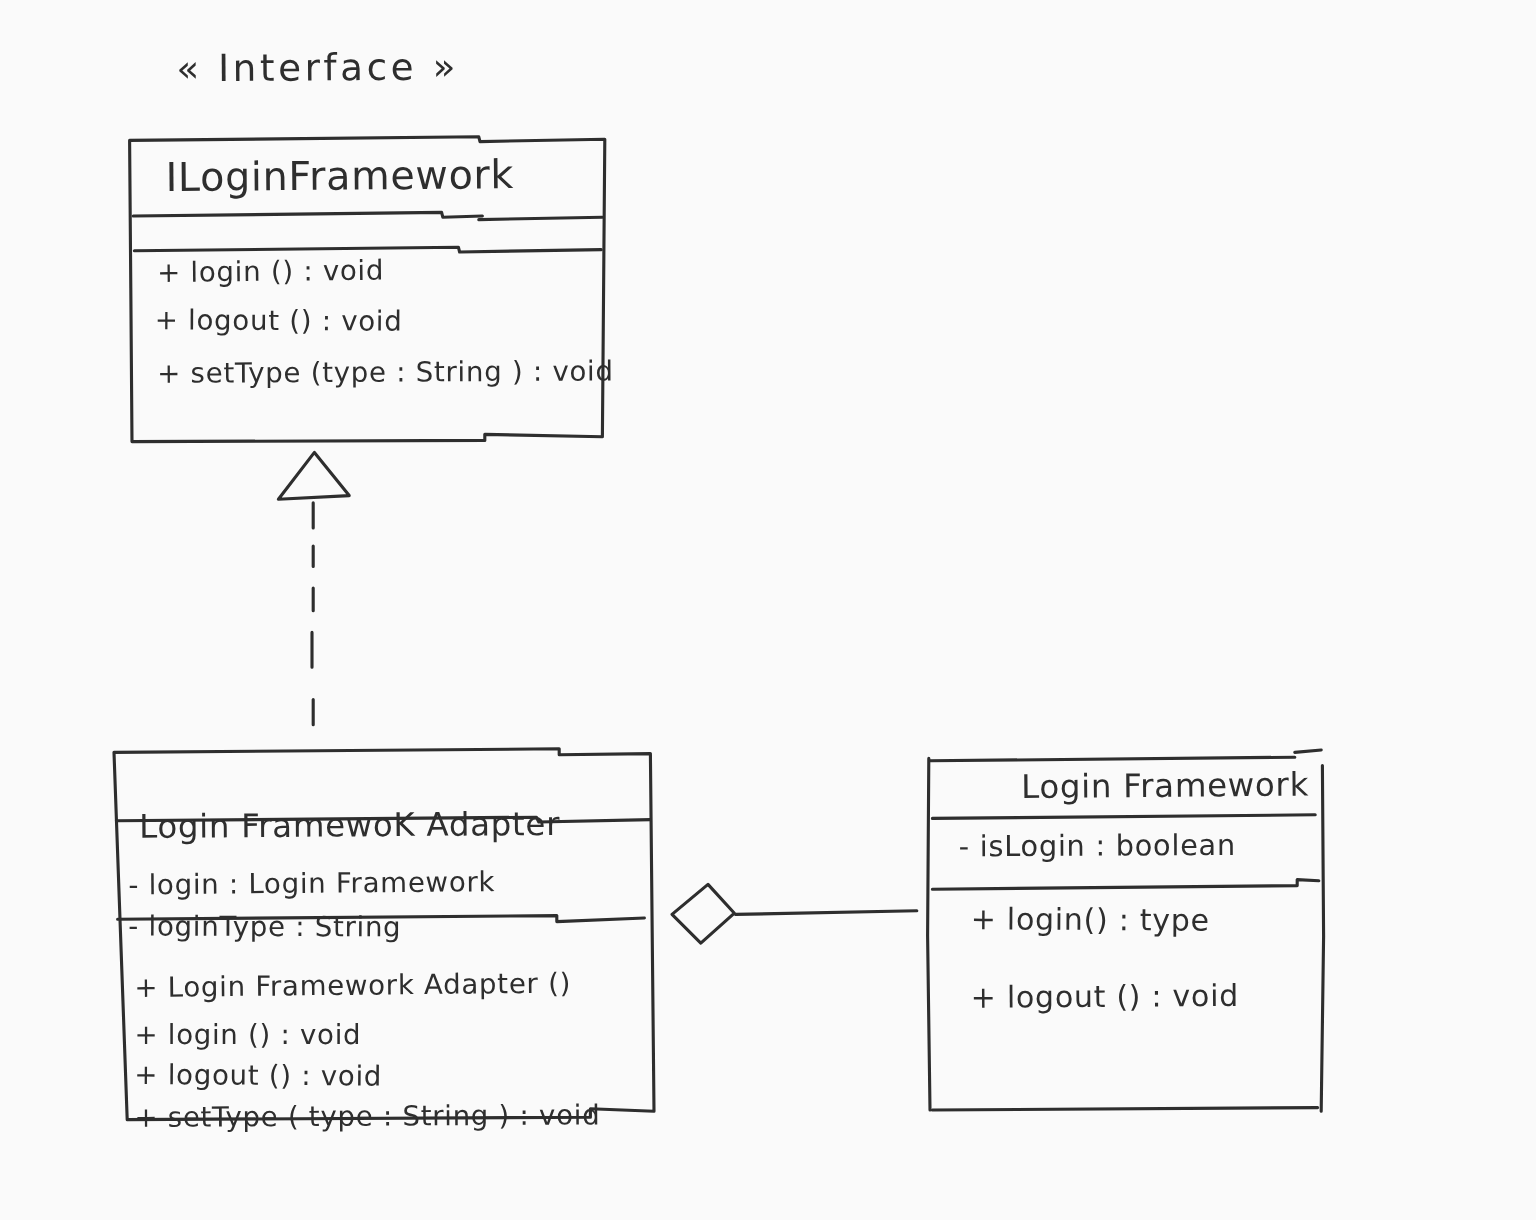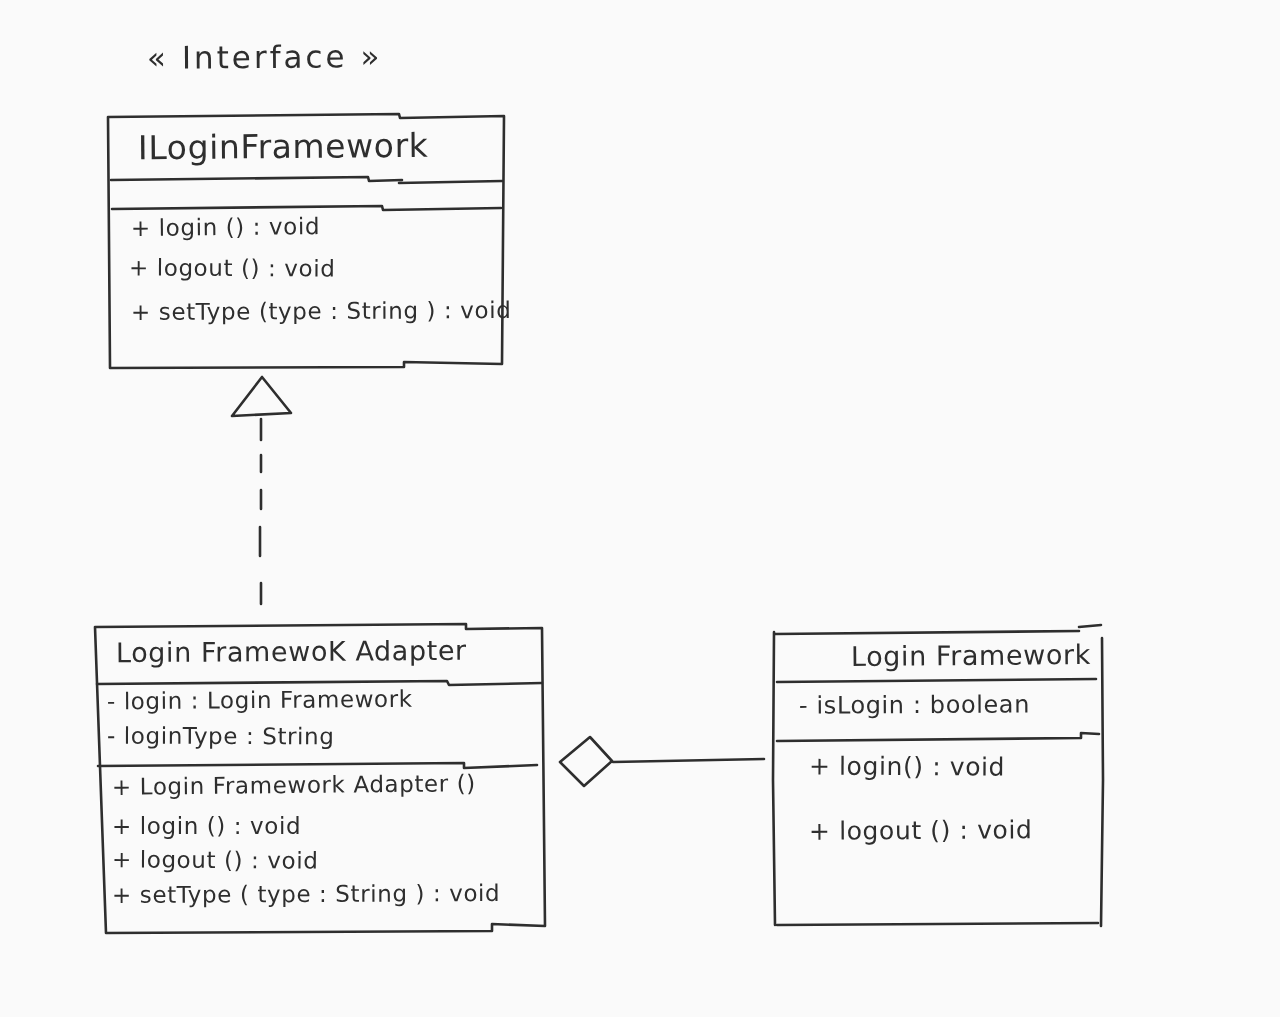--- a/index.html
+++ b/index.html
@@ -26,21 +26,21 @@
   }
   .node{position:absolute;}
   .stereotype{left:147px;top:40px;font-size:31px;letter-spacing:3px;transform:rotate(-.4deg);}
   
   .n-interface{left:118px;top:114px;width:402px;height:256px;}
   .n-interface .title{left:20px;top:15px;font-size:33px;transform:rotate(-.5deg);}
   .n-interface .m1{left:13px;top:101px;font-size:23px;transform:rotate(-.6deg);}
   .n-interface .m2{left:11px;top:142px;font-size:23px;transform:rotate(.3deg);}
   .n-interface .m3{left:13px;top:185px;font-size:23px;transform:rotate(-.3deg);}
   
-  .n-adapter{left:94px;top:625px;width:452px;height:310px;}
+  .n-adapter{left:94px;top:662px;width:452px;height:310px;}
   .n-adapter .title{left:22px;top:12px;font-size:27px;transform:rotate(-.4deg);}
   .n-adapter .a1{left:13px;top:63px;font-size:23px;transform:rotate(-.5deg);}
   .n-adapter .a2{left:13px;top:99px;font-size:23px;transform:rotate(.2deg);}
   .n-adapter .m1{left:18px;top:148px;font-size:23px;transform:rotate(-.6deg);}
   .n-adapter .m2{left:18px;top:189px;font-size:23px;}
   .n-adapter .m3{left:18px;top:223px;font-size:23px;transform:rotate(.4deg);}
   .n-adapter .m4{left:18px;top:257px;font-size:23px;transform:rotate(-.3deg);}
   
   .n-framework{left:781px;top:626px;width:331px;height:300px;}
   .n-framework .title{left:70px;top:15px;font-size:27px;transform:rotate(-.5deg);}
@@ -103,17 +103,17 @@
     <div class="txt a2">- loginType :  String</div>
     <div class="txt m1">+ Login Framework Adapter ()</div>
     <div class="txt m2">+ login () : void</div>
     <div class="txt m3">+ logout () : void</div>
     <div class="txt m4">+ setType ( type : String ) : void</div>
   </div>
 
   <div class="node n-framework">
     <div class="txt title">Login Framework</div>
     <div class="txt a1">- isLogin : boolean</div>
-    <div class="txt m1">+ login() : void</div>
+    <div class="txt m1">+ login() : type</div>
     <div class="txt m2">+ logout () : void</div>
   </div>
 
 </div>
 
 </body></html>

